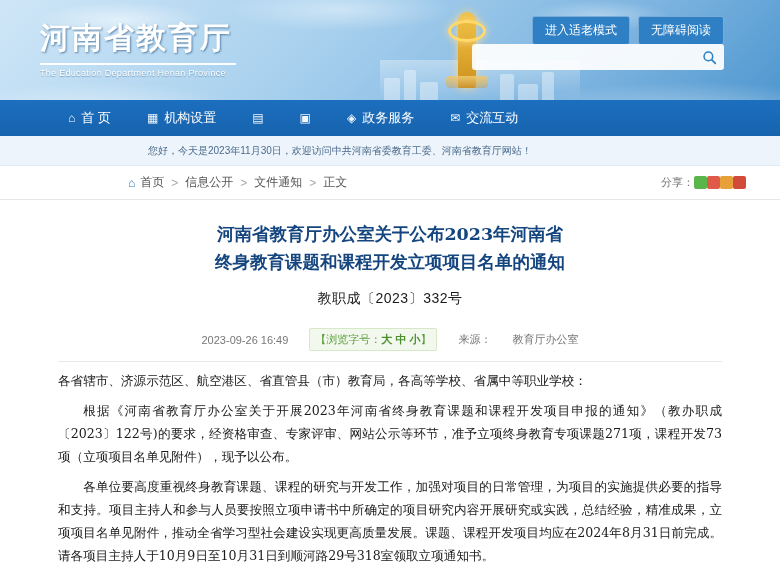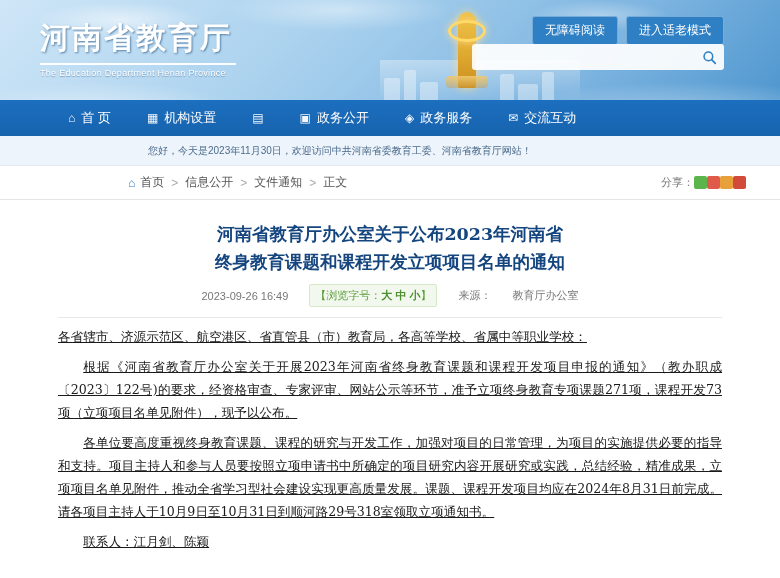--- a/index.html
+++ b/index.html
@@ -173,39 +173,39 @@
   }
   .doc-no {
     text-align: center;
     font-size: 14px;
     color: #1a1a1a;
     margin-top: 14px;
     letter-spacing: .5px;
   }
   .meta-row {
     display: flex; align-items: center; justify-content: center;
-    gap: 21px; margin-top: 8px;
+    gap: 21px; margin-top: 20px;
     font-size: 11px; color: #777;
   }
   .font-ctl {
     background: #f2f8ee; color: #5a9e3a; border: 1px solid #d6e8c8;
     border-radius: 2px; padding: 3px 5px; font-size: 11px; cursor: pointer;
   }
   .font-ctl b { color: #4c8f2e; }
   .divider {
     margin: 10px 0 4px 0; height: 1px; background: #e8e8e8;
   }
   .body-text {
     font-family: "DejaVu Serif", "Liberation Serif", serif;
     font-size: 12.6px;
     line-height: 23px;
     color: #1a1a1a;
     text-align: justify;
   }
-  .body-text p { margin: 7px 0 0 0; text-decoration: underline; }
+  .body-text p { margin: 7px 0 0 0; }
   .indent { text-indent: 2em; }
 </style>
 </head>
 <body>
 
 <div class="banner">
   <div class="banner-sky"></div>
   <div class="banner-clouds"></div>
   <div class="banner-hills"></div>
 
@@ -224,22 +224,22 @@
     <div class="t-base"></div>
   </div>
 
   <div class="logo-block">
     <div class="logo-cn">河南省教育厅</div>
     <div class="logo-underline"></div>
     <div class="logo-en">The Education Department Henan Province</div>
   </div>
 
   <div class="header-btns">
+    <div class="hbtn">进入适老模式</div>
     <div class="hbtn">无障碍阅读</div>
-    <div class="hbtn">进入适老模式</div>
   </div>
 
   <div class="search-wrap">
     <input type="text" placeholder="" style="">
     <div class="search-btn">
       <svg width="15" height="15" viewBox="0 0 16 16" aria-hidden="true">
         <circle cx="6.8" cy="6.8" r="4.6" fill="none" stroke="#2e7fc4" stroke-width="1.6"></circle>
         <line x1="10.3" y1="10.3" x2="14.2" y2="14.2" stroke="#2e7fc4" stroke-width="1.8" stroke-linecap="round"></line>
       </svg>
     </div>
@@ -253,21 +253,20 @@
   </div>
   <div class="nav-item">
     <span class="nav-ico">▦</span>
     <span>机构设置</span>
   </div>
   <div class="nav-item">
     <span class="nav-ico">▤</span>
   </div>
   <div class="nav-item">
     <span class="nav-ico">▣</span>
-    <span>政务公开</span>
   </div>
   <div class="nav-item">
     <span class="nav-ico">◈</span>
     <span>政务服务</span>
   </div>
   <div class="nav-item">
     <span class="nav-ico">✉</span>
     <span>交流互动</span>
   </div>
 </div>
@@ -293,20 +292,21 @@
     <span class="sq" style="background:#d14a3a;"></span>
   </div>
 </div>
 
 <div class="article">
   <div class="art-title">
     <div>河南省教育厅办公室关于公布2023年河南省</div>
     <div>终身教育课题和课程开发立项项目名单的通知</div>
   </div>
 
+  <div class="doc-no">教职成〔2023〕332号</div>
 
   <div class="meta-row">
     <span>2023-09-26 16:49</span>
     <span class="font-ctl">
       <span>【浏览字号：</span><b>大</b>
       <b>中</b>
       <b>小</b><span>】</span>
     </span>
     <span>来源：</span>
     <span>教育厅办公室</span>

